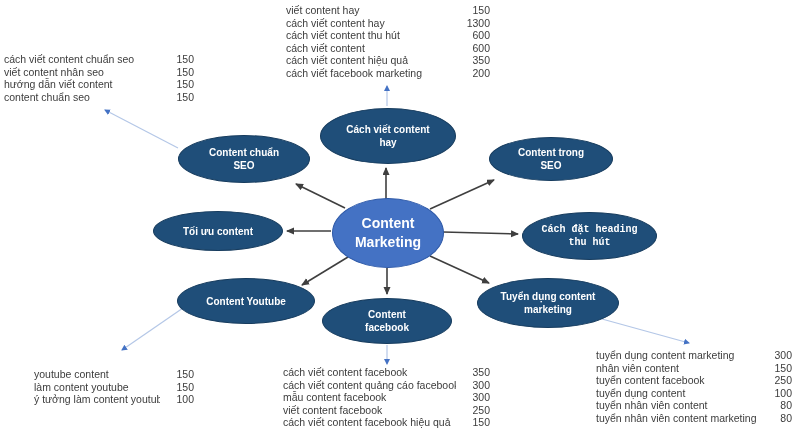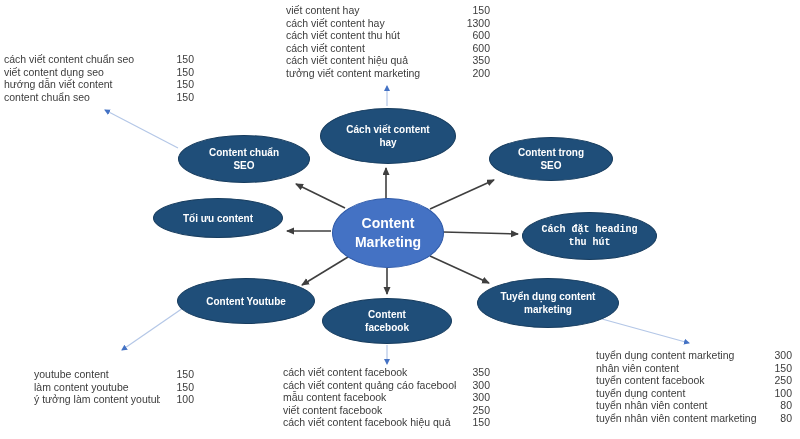--- a/index.html
+++ b/index.html
@@ -104,21 +104,21 @@
   </div>
 
   <div class="node satellite" style="left:178px; top:135px; width:132px; height:48px;">
     <span class="node-label" style="max-width:90px;">Content chuẩn SEO</span>
   </div>
 
   <div class="node satellite" style="left:489px; top:137px; width:124px; height:44px;">
     <span class="node-label" style="max-width:88px;">Content trong SEO</span>
   </div>
 
-  <div class="node satellite" style="left:153px; top:198px; width:130px; height:40px;text-align:center;">
+  <div class="node satellite" style="left:153px; top:211px; width:130px; height:40px;text-align:center;">
     <span class="node-label" style="max-width:110px;">Tối ưu content</span>
   </div>
 
   <div class="node satellite" style="left:522px; top:212px; width:135px; height:48px;">
     <span class="node-label" style="max-width:102px;font-family:Liberation Mono, monospace;">Cách đặt heading thu hút</span>
   </div>
 
   <div class="node satellite" style="left:177px; top:278px; width:138px; height:46px;">
     <span class="node-label" style="max-width:120px;">Content Youtube</span>
   </div>
@@ -146,32 +146,32 @@
     </div>
     <div class="kw-row">
       <span class="kw">cách viết content</span>
       <span class="vol">600</span>
     </div>
     <div class="kw-row">
       <span class="kw">cách viết content hiệu quả</span>
       <span class="vol">350</span>
     </div>
     <div class="kw-row">
-      <span class="kw">tưởng viết content marketing</span>
+      <span class="kw">cách viết facebook marketing</span>
       <span class="vol">200</span>
     </div>
   </div>
 
   <div class="kw-list" style="left:4px; top:53px; width:190px;">
     <div class="kw-row">
       <span class="kw">cách viết content chuẩn seo</span>
       <span class="vol">150</span>
     </div>
     <div class="kw-row">
-      <span class="kw">viết content dụng seo</span>
+      <span class="kw">viết content nhân seo</span>
       <span class="vol">150</span>
     </div>
     <div class="kw-row">
       <span class="kw">hướng dẫn viết content</span>
       <span class="vol">150</span>
     </div>
     <div class="kw-row">
       <span class="kw">content chuẩn seo</span>
       <span class="vol">150</span>
     </div>

